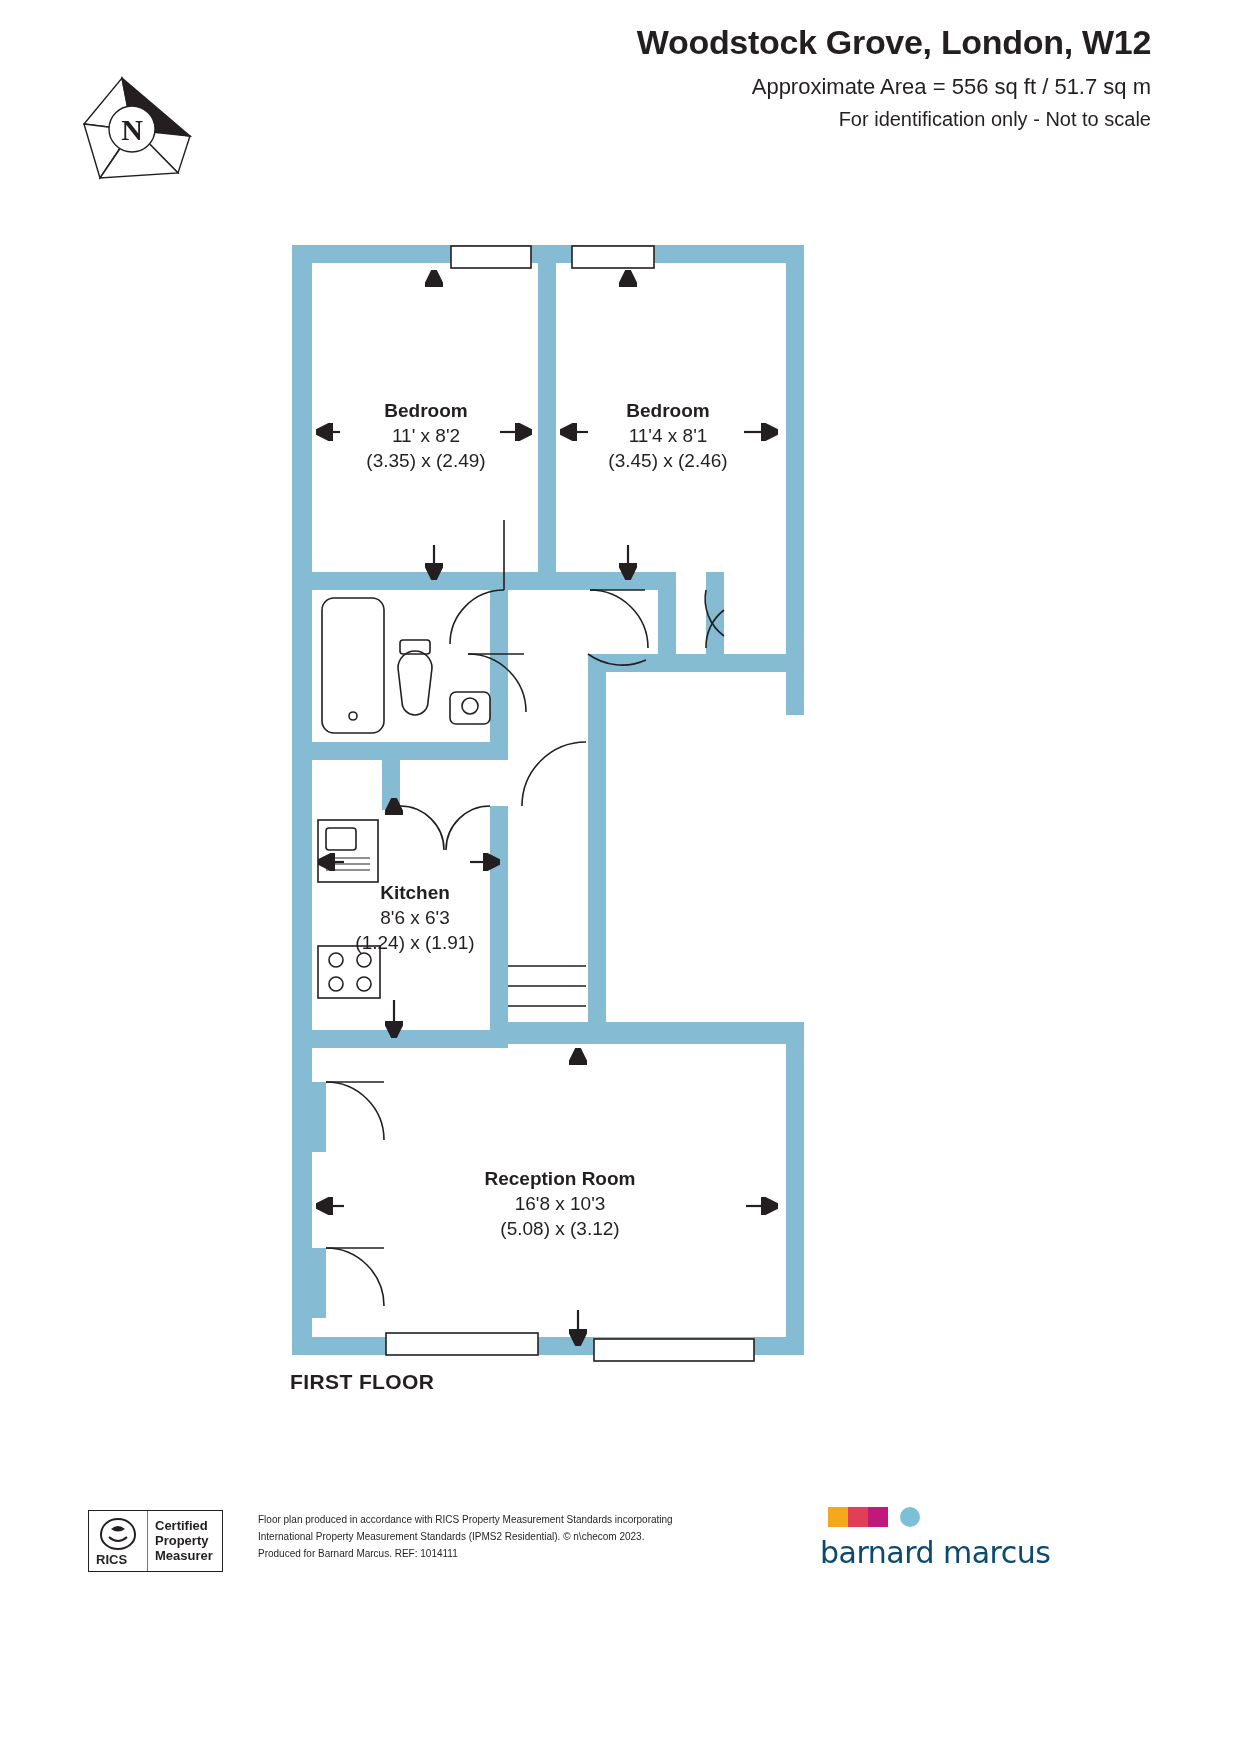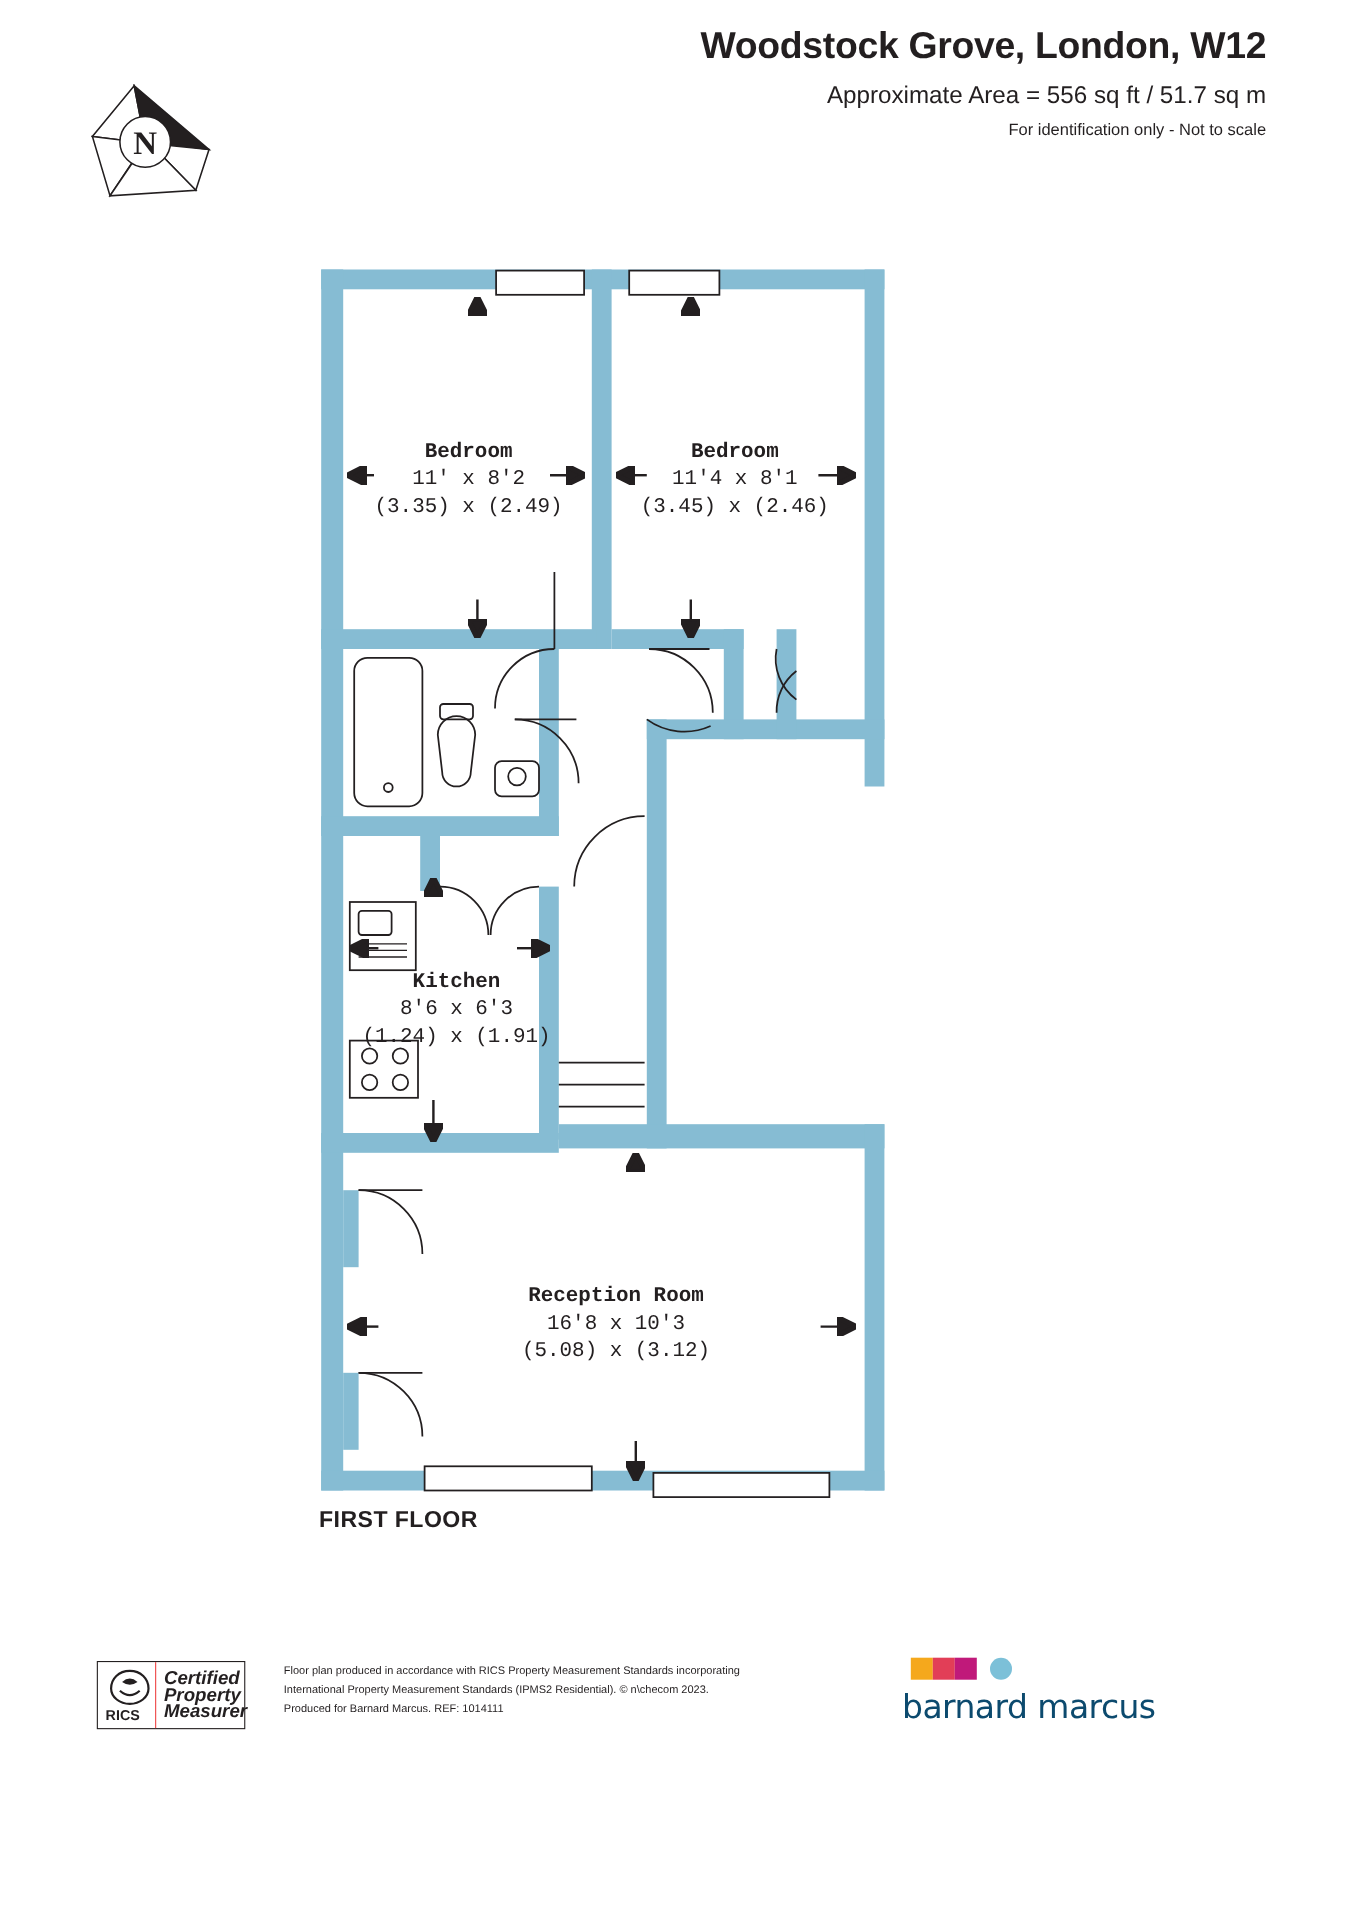--- a/index.html
+++ b/index.html
@@ -32,21 +32,21 @@
     letter-spacing: -0.3px;
     margin-top: 20px;
     line-height: 44px;
   }
   #area {
     font-size: 22px;
     margin-top: 8px;
     line-height: 30px;
   }
   #notice {
-    font-size: 15px;
+    font-size: 20px;
     margin-top: 6px;
     line-height: 22px;
     padding-left: 14px;
   }
 
   
   #compass {
     position: absolute;
     left: 62px;
     top: 58px;
@@ -61,21 +61,20 @@
     top: 0;
     width: 1241px;
     height: 1500px;
   }
 
   .room-label {
     position: absolute;
     text-align: center;
     line-height: 25px;
     white-space: nowrap;
-    font-family: Liberation Mono, monospace;
   }
   .room-label .name {
     font-size: 19px;
     font-weight: bold;
   }
   .room-label .dim {
     font-size: 19px;
   }
 
   #floor-label {
@@ -105,25 +104,24 @@
     box-sizing: border-box;
     display: flex;
     align-items: stretch;
   }
   #rics-left {
     width: 58px;
     border-right: 1px solid #ef4444;
     position: relative;
   }
   #rics-text {
-    font-size: 17px;
+    font-size: 13px;
     font-weight: bold;
     line-height: 15px;
     padding: 7px 0 0 7px;
-    font-style: italic;
   }
   #rics-word {
     position: absolute;
     left: 7px;
     bottom: 4px;
     font-size: 13px;
     font-weight: bold;
   }
   #footer-text {
     position: absolute;

